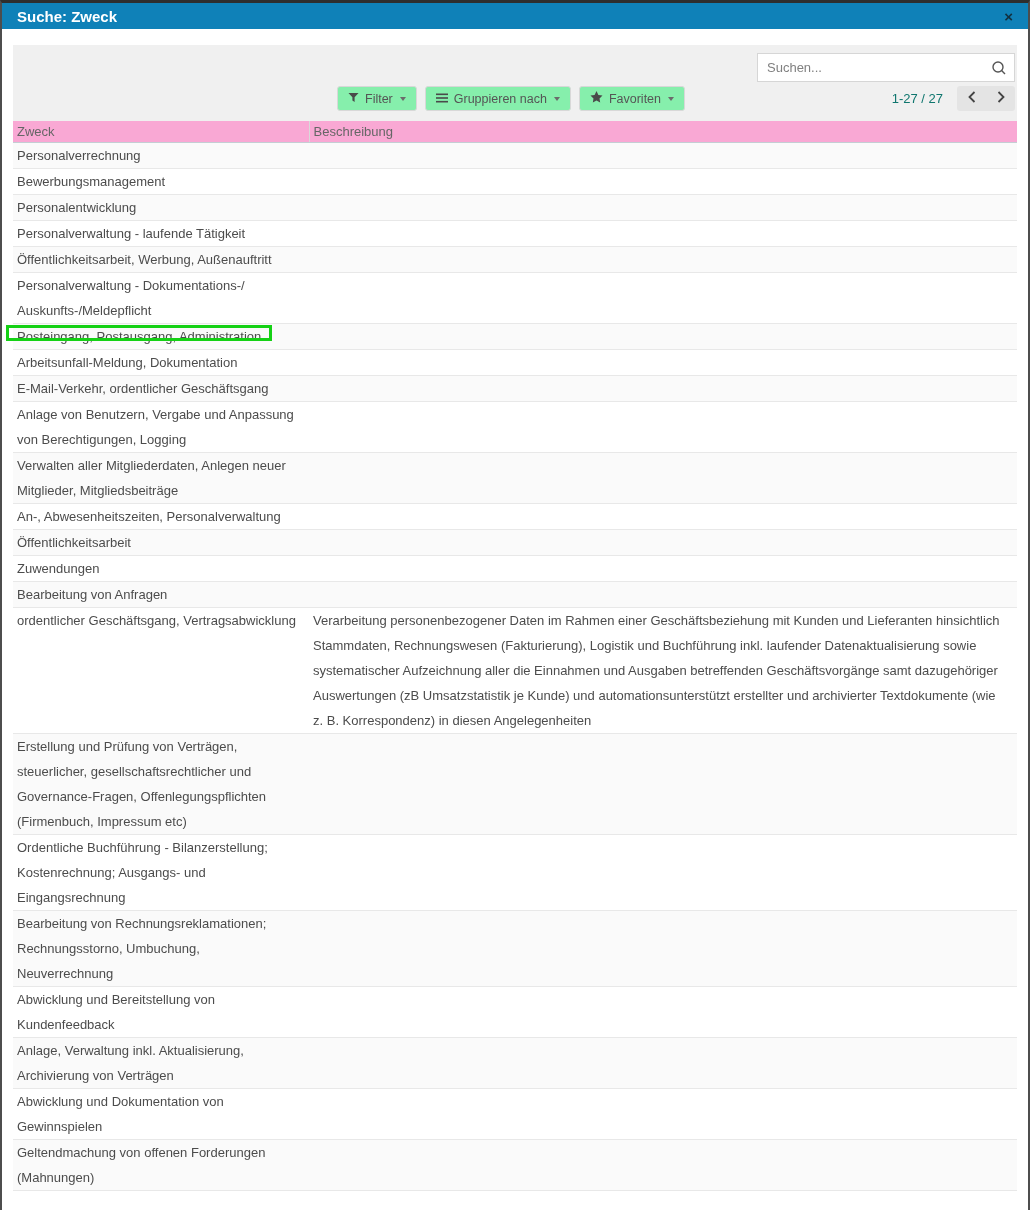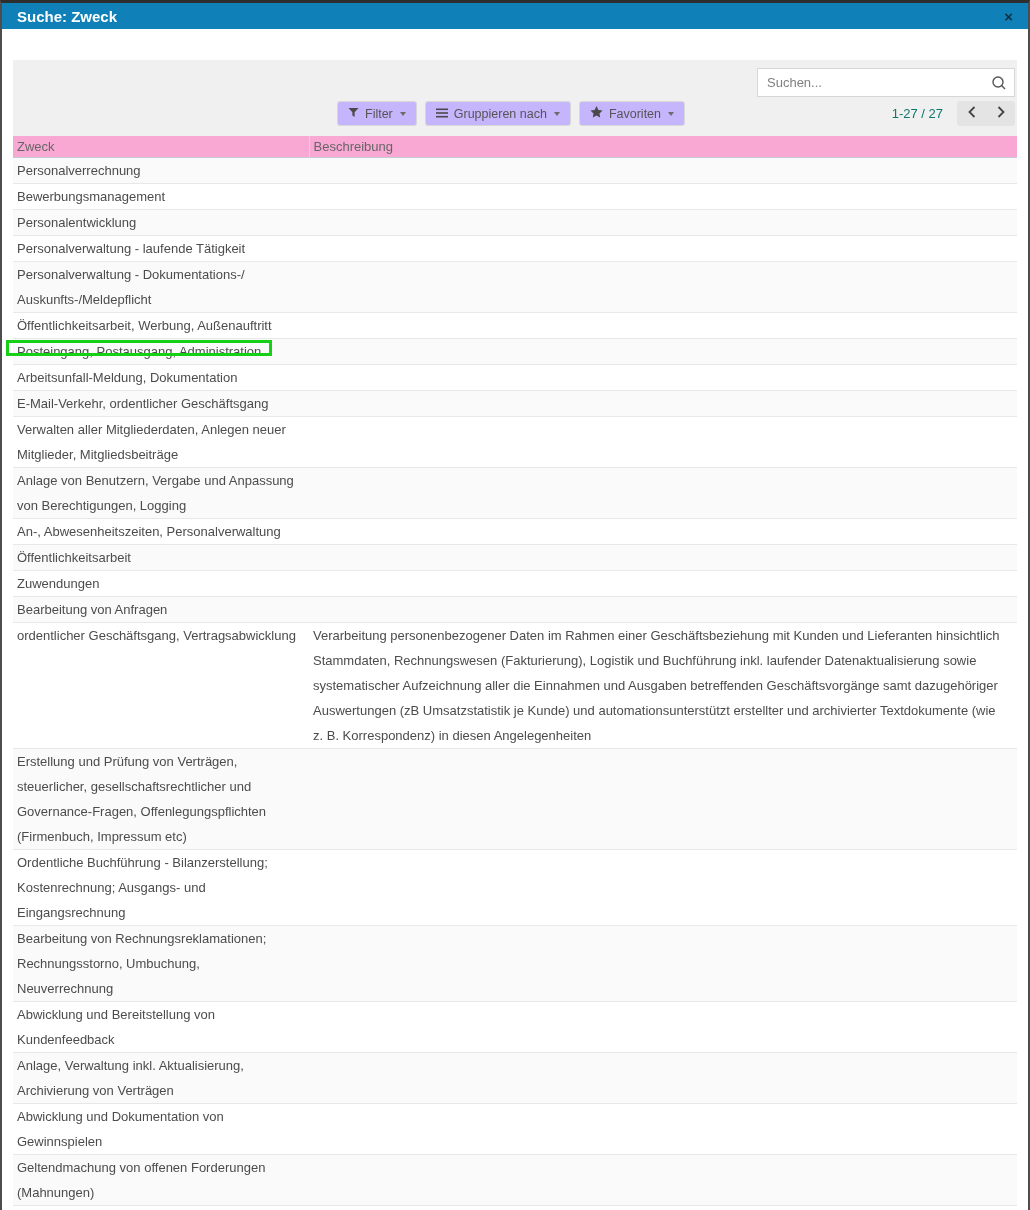--- a/index.html
+++ b/index.html
@@ -20,32 +20,32 @@
     background:#0f81b8; height:26px;
     display:flex; align-items:center; padding:0 15px;
   }
   .modal-title { color:#fff; font-weight:bold; font-size:15px; }
   .close-btn {
     margin-left:auto; color:#12303f; font-size:15px; font-weight:bold;
     line-height:1; cursor:pointer; background:none; border:none; padding:0;
   }
   
   .modal-body { padding:16px 11px 0 11px; }
-  .control-panel { position:relative; background:#f0f0f0; height:76px;margin-top:15px; }
+  .control-panel { position:relative; background:#f0f0f0; height:76px; }
   .search-wrap { position:absolute; top:8px; right:2px; width:258px; }
   .search-input {
     width:258px; height:29px; border:1px solid #d6d6d6; background:#fff;
     font-family:"Liberation Sans",sans-serif; font-size:13px; color:#333;
     padding:0 32px 0 9px; outline:none;
   }
   .search-input::placeholder { color:#808080; }
   .search-icon { position:absolute; top:7px; right:8px; }
   .filter-buttons { position:absolute; left:324px; top:41px; display:flex; gap:8px; }
   .fbtn {
-    height:25px; background:#c4b5fd; border:1px solid #d8d8d8; border-radius:3px;
+    height:25px; background:#86efac; border:1px solid #d8d8d8; border-radius:3px;
     display:flex; align-items:center; gap:6px; padding:0 10px;
     font-family:"Liberation Sans",sans-serif; font-size:12.5px; color:#555; cursor:pointer;
   }
   .caret {
     width:0; height:0; margin-left:1px;
     border-left:3.5px solid transparent; border-right:3.5px solid transparent;
     border-top:4px solid #6b6b6b;
   }
   .pager { position:absolute; right:2px; top:41px; display:flex; align-items:center; }
   .pager-range { font-size:13px; color:#0f766e; margin-right:14px; }
@@ -171,45 +171,45 @@
           </tr>
           <tr>
             <td>Personalentwicklung</td>
             <td></td>
           </tr>
           <tr>
             <td>Personalverwaltung - laufende Tätigkeit</td>
             <td></td>
           </tr>
           <tr>
+            <td>Öffentlichkeitsarbeit, Werbung, Außenauftritt</td>
+            <td></td>
+          </tr>
+          <tr>
             <td>Personalverwaltung - Dokumentations-/ Auskunfts-/Meldepflicht</td>
             <td></td>
           </tr>
           <tr>
-            <td>Öffentlichkeitsarbeit, Werbung, Außenauftritt</td>
-            <td></td>
-          </tr>
-          <tr>
             <td class="annotated">Posteingang, Postausgang, Administration<div class="green-box" style="border-color: rgb(21, 209, 21);"></div></td>
             <td></td>
           </tr>
           <tr>
             <td>Arbeitsunfall-Meldung, Dokumentation</td>
             <td></td>
           </tr>
           <tr>
             <td>E-Mail-Verkehr, ordentlicher Geschäftsgang</td>
             <td></td>
           </tr>
           <tr>
+            <td>Anlage von Benutzern, Vergabe und Anpassung von Berechtigungen, Logging</td>
+            <td></td>
+          </tr>
+          <tr>
             <td>Verwalten aller Mitgliederdaten, Anlegen neuer Mitglieder, Mitgliedsbeiträge</td>
-            <td></td>
-          </tr>
-          <tr>
-            <td>Anlage von Benutzern, Vergabe und Anpassung von Berechtigungen, Logging</td>
             <td></td>
           </tr>
           <tr>
             <td>An-, Abwesenheitszeiten, Personalverwaltung</td>
             <td></td>
           </tr>
           <tr>
             <td>Öffentlichkeitsarbeit</td>
             <td></td>
           </tr>

